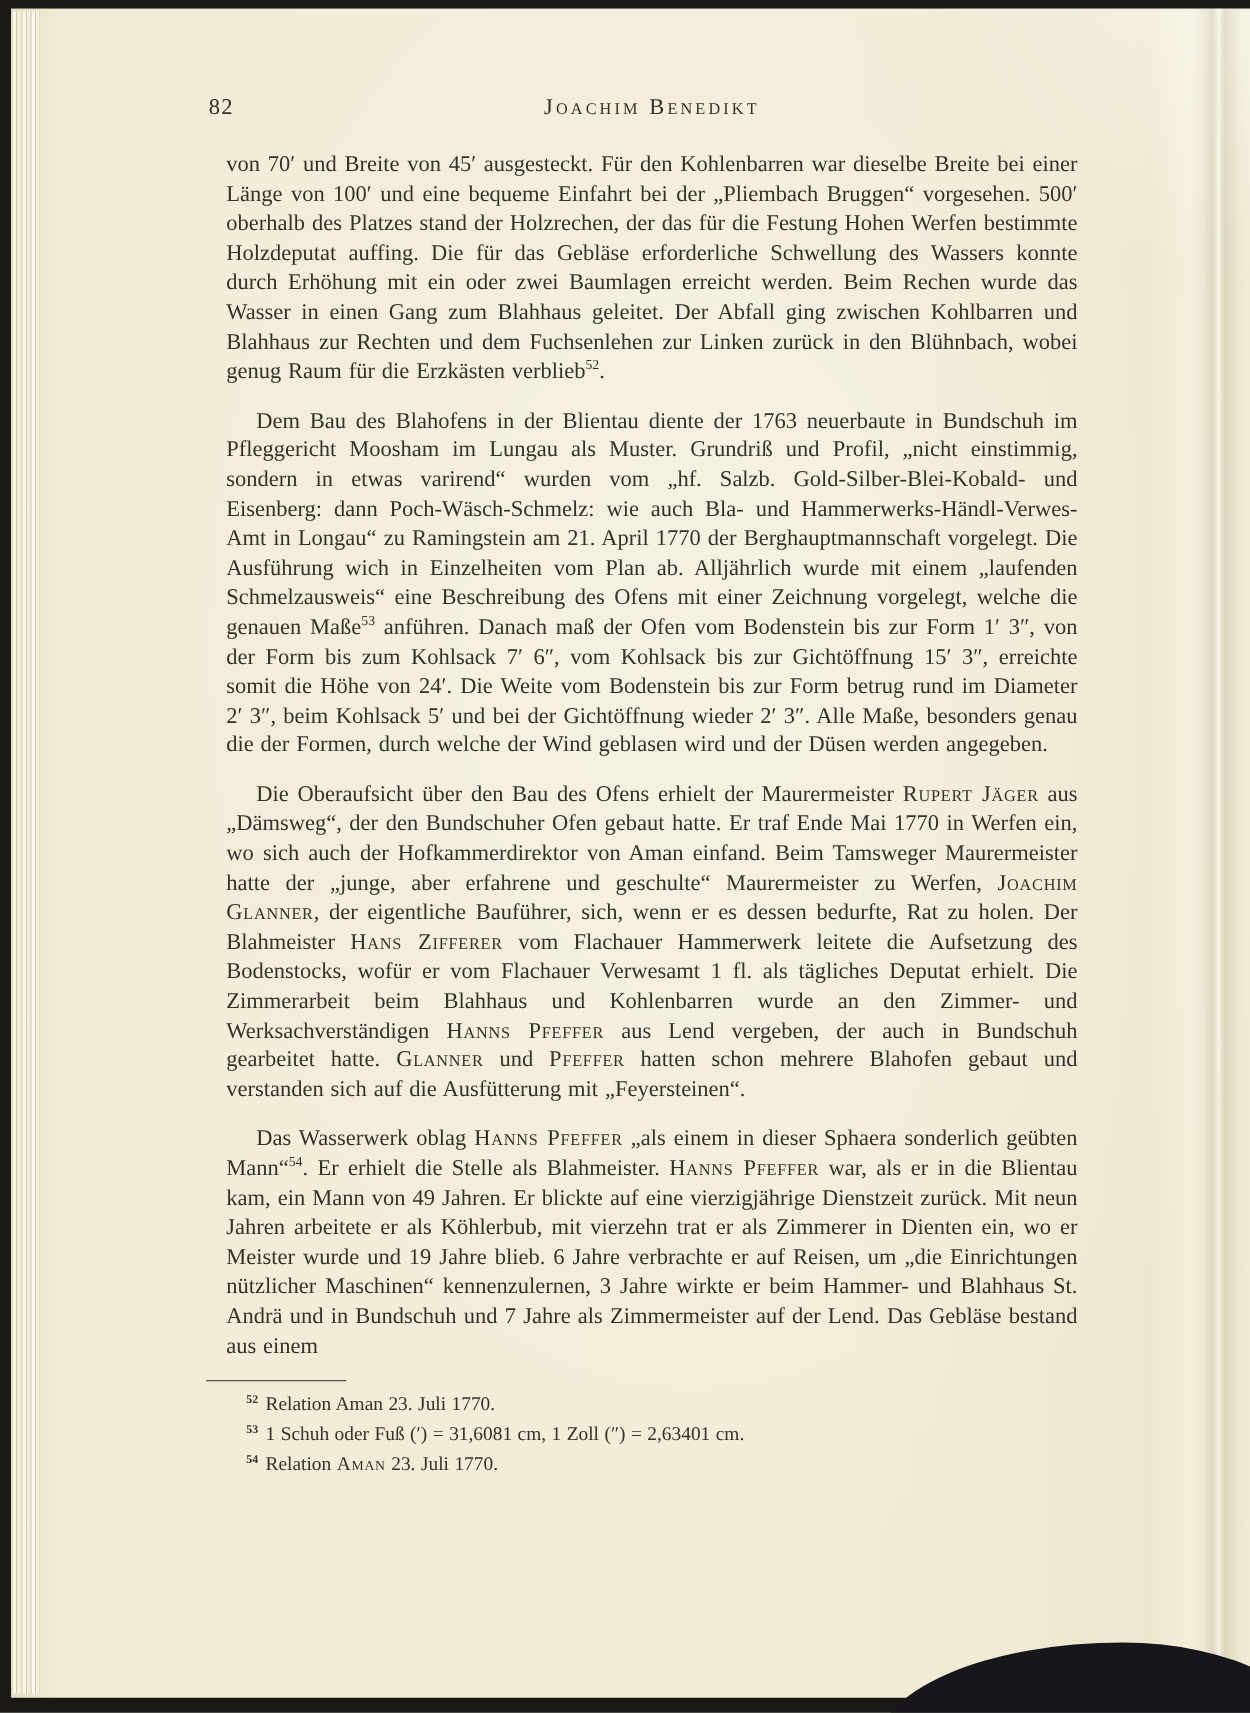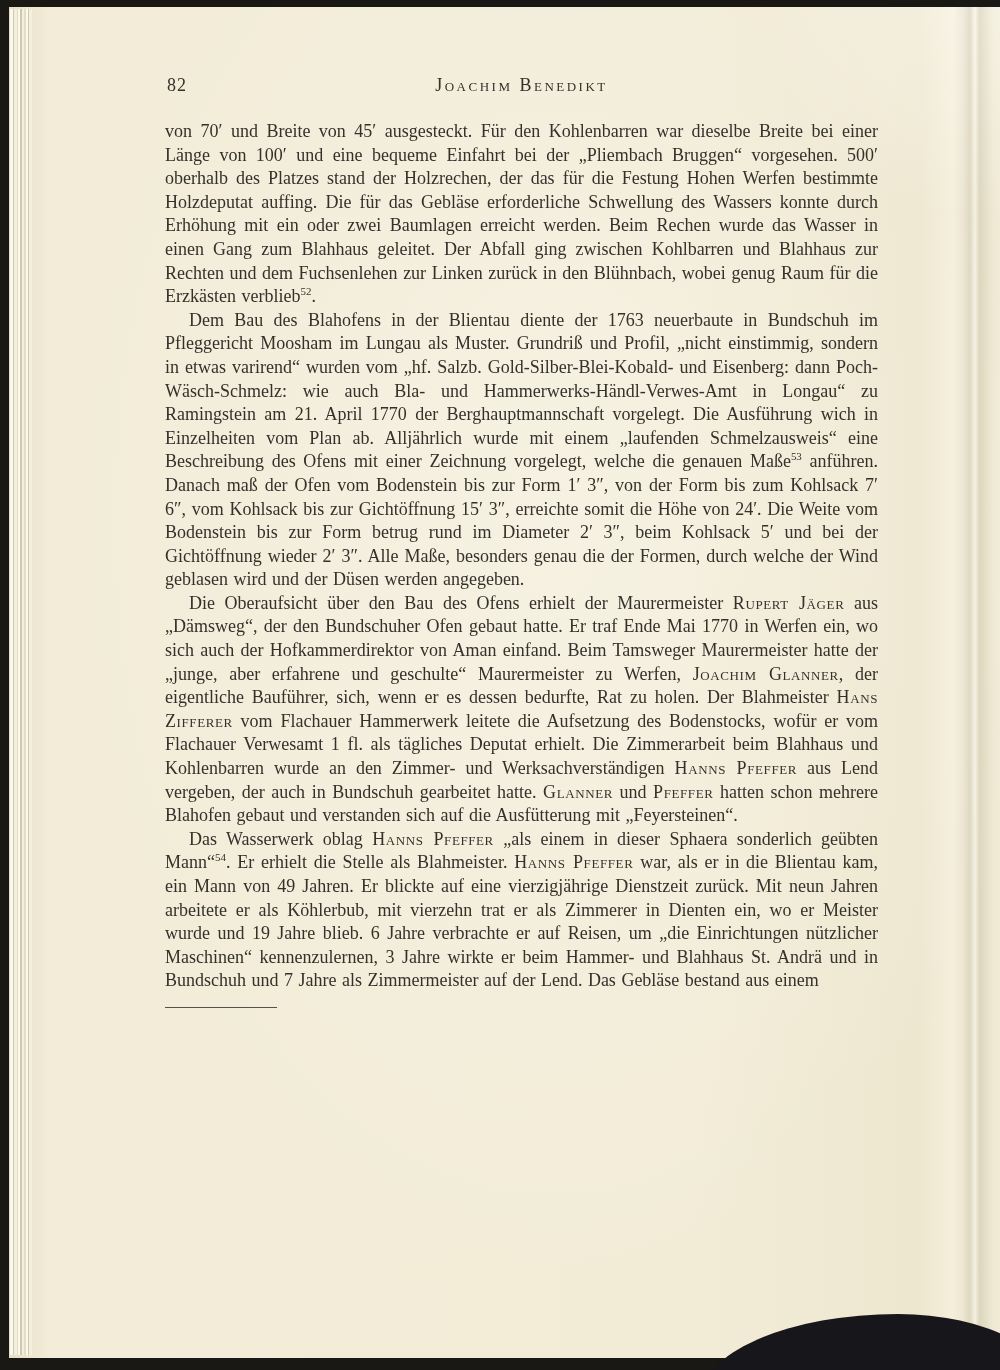--- a/index.html
+++ b/index.html
@@ -53,21 +53,21 @@
   .running-head {
     position:relative; height:26px; font-size:18px;
   }
   .page-number { position:absolute; left:2px; top:0; letter-spacing:1px; }
   .running-title {
     position:absolute; left:50%; top:0; transform:translateX(-50%);
     font-variant:small-caps; letter-spacing:2.5px; white-space:nowrap;
   }
   .body-text { margin-top:19px; }
   .para {
-    margin:0; font-size:18px; line-height:23.6px;
+    margin:16px; font-size:18px; line-height:23.6px;
     text-align:justify; word-spacing:1px;
   }
   .para.indent { text-indent:24px; }
   sup { font-size:61%; line-height:0; vertical-align:super; letter-spacing:0; }
   .sc { font-variant:small-caps; letter-spacing:0.6px; }
   .footnote-separator {
     width:112px; height:0; border-top:1.5px solid #56524a;
     margin:14px 0 7px 0;
   }
   .footnotes { padding-left:0; }
@@ -93,17 +93,22 @@
       </div>
 
       <div class="body-text">
           <p class="para">von 70′ und Breite von 45′ ausgesteckt. Für den Kohlenbarren war dieselbe Breite bei einer Länge von 100′ und eine bequeme Einfahrt bei der „Pliembach Bruggen“ vorgesehen. 500′ oberhalb des Platzes stand der Holzrechen, der das für die Festung Hohen Werfen bestimmte Holzdeputat auffing. Die für das Gebläse erforderliche Schwellung des Wassers konnte durch Erhöhung mit ein oder zwei Baumlagen erreicht werden. Beim Rechen wurde das Wasser in einen Gang zum Blahhaus geleitet. Der Abfall ging zwischen Kohlbarren und Blahhaus zur Rechten und dem Fuchsenlehen zur Linken zurück in den Blühnbach, wobei genug Raum für die Erzkästen verblieb<sup>52</sup>.</p>
           <p class="para indent">Dem Bau des Blahofens in der Blientau diente der 1763 neuerbaute in Bundschuh im Pfleggericht Moosham im Lungau als Muster. Grundriß und Profil, „nicht einstimmig, sondern in etwas varirend“ wurden vom „hf. Salzb. Gold-Silber-Blei-Kobald- und Eisenberg: dann Poch-Wäsch-Schmelz: wie auch Bla- und Hammerwerks-Händl-Verwes-Amt in Longau“ zu Ramingstein am 21. April 1770 der Berghauptmannschaft vorgelegt. Die Ausführung wich in Einzelheiten vom Plan ab. Alljährlich wurde mit einem „laufenden Schmelzausweis“ eine Beschreibung des Ofens mit einer Zeichnung vorgelegt, welche die genauen Maße<sup>53</sup> anführen. Danach maß der Ofen vom Bodenstein bis zur Form 1′ 3″, von der Form bis zum Kohlsack 7′ 6″, vom Kohlsack bis zur Gichtöffnung 15′ 3″, erreichte somit die Höhe von 24′. Die Weite vom Bodenstein bis zur Form betrug rund im Diameter 2′ 3″, beim Kohlsack 5′ und bei der Gichtöffnung wieder 2′ 3″. Alle Maße, besonders genau die der Formen, durch welche der Wind geblasen wird und der Düsen werden angegeben.</p>
           <p class="para indent">Die Oberaufsicht über den Bau des Ofens erhielt der Maurermeister <span class="sc">Rupert Jäger</span> aus „Dämsweg“, der den Bundschuher Ofen gebaut hatte. Er traf Ende Mai 1770 in Werfen ein, wo sich auch der Hofkammerdirektor von Aman einfand. Beim Tamsweger Maurermeister hatte der „junge, aber erfahrene und geschulte“ Maurermeister zu Werfen, <span class="sc">Joachim Glanner</span>, der eigentliche Bauführer, sich, wenn er es dessen bedurfte, Rat zu holen. Der Blahmeister <span class="sc">Hans Zifferer</span> vom Flachauer Hammerwerk leitete die Aufsetzung des Bodenstocks, wofür er vom Flachauer Verwesamt 1 fl. als tägliches Deputat erhielt. Die Zimmerarbeit beim Blahhaus und Kohlenbarren wurde an den Zimmer- und Werksachverständigen <span class="sc">Hanns Pfeffer</span> aus Lend vergeben, der auch in Bundschuh gearbeitet hatte. <span class="sc">Glanner</span> und <span class="sc">Pfeffer</span> hatten schon mehrere Blahofen gebaut und verstanden sich auf die Ausfütterung mit „Feyersteinen“.</p>
           <p class="para indent">Das Wasserwerk oblag <span class="sc">Hanns Pfeffer</span> „als einem in dieser Sphaera sonderlich geübten Mann“<sup>54</sup>. Er erhielt die Stelle als Blahmeister. <span class="sc">Hanns Pfeffer</span> war, als er in die Blientau kam, ein Mann von 49 Jahren. Er blickte auf eine vierzigjährige Dienstzeit zurück. Mit neun Jahren arbeitete er als Köhlerbub, mit vierzehn trat er als Zimmerer in Dienten ein, wo er Meister wurde und 19 Jahre blieb. 6 Jahre verbrachte er auf Reisen, um „die Einrichtungen nützlicher Maschinen“ kennenzulernen, 3 Jahre wirkte er beim Hammer- und Blahhaus St. Andrä und in Bundschuh und 7 Jahre als Zimmermeister auf der Lend. Das Gebläse bestand aus einem</p>
         </div>
 
       <div class="footnote-separator"></div>
+      <div class="footnotes">
+          <div class="footnote"><sup class="fnref">52</sup>Relation Aman 23. Juli 1770.</div>
+          <div class="footnote"><sup class="fnref">53</sup>1 Schuh oder Fuß (′) = 31,6081 cm, 1 Zoll (″) = 2,63401 cm.</div>
+          <div class="footnote"><sup class="fnref">54</sup>Relation <span class="sc">Aman</span> 23. Juli 1770.</div>
+        </div>
     </div>
 
     <div class="corner-shadow"></div>
   </div>
 </div>
 
 </body></html>

